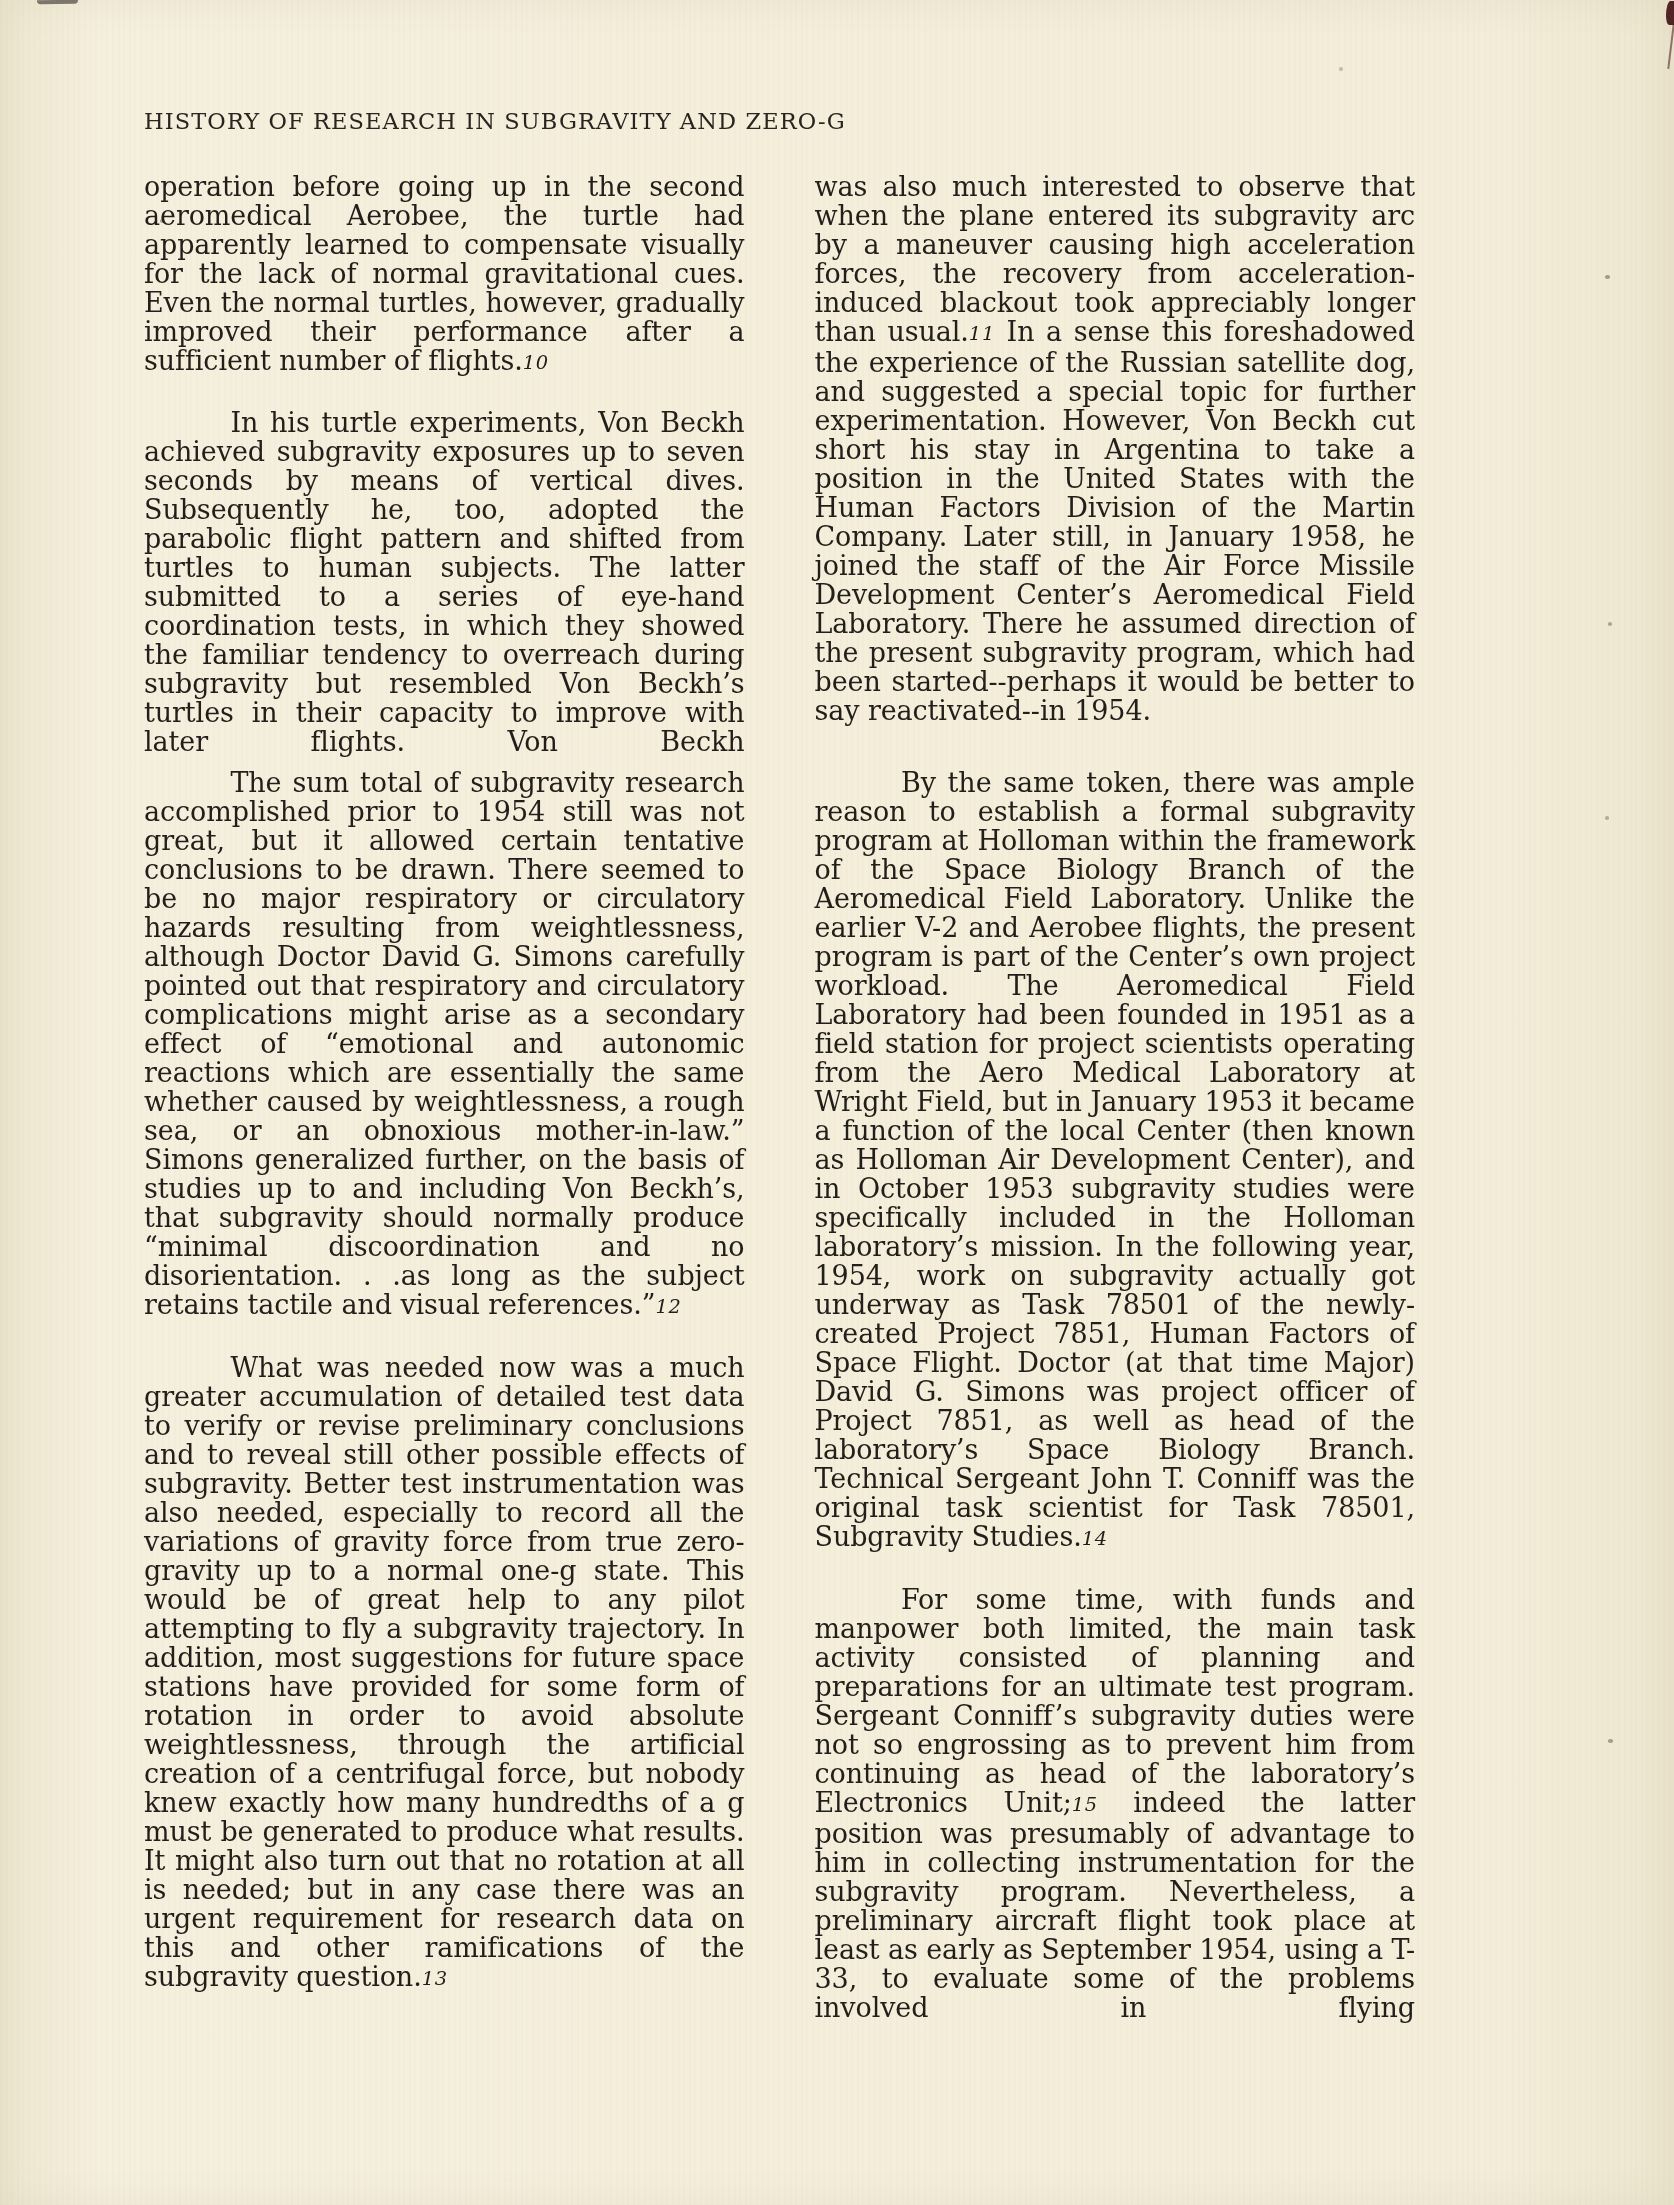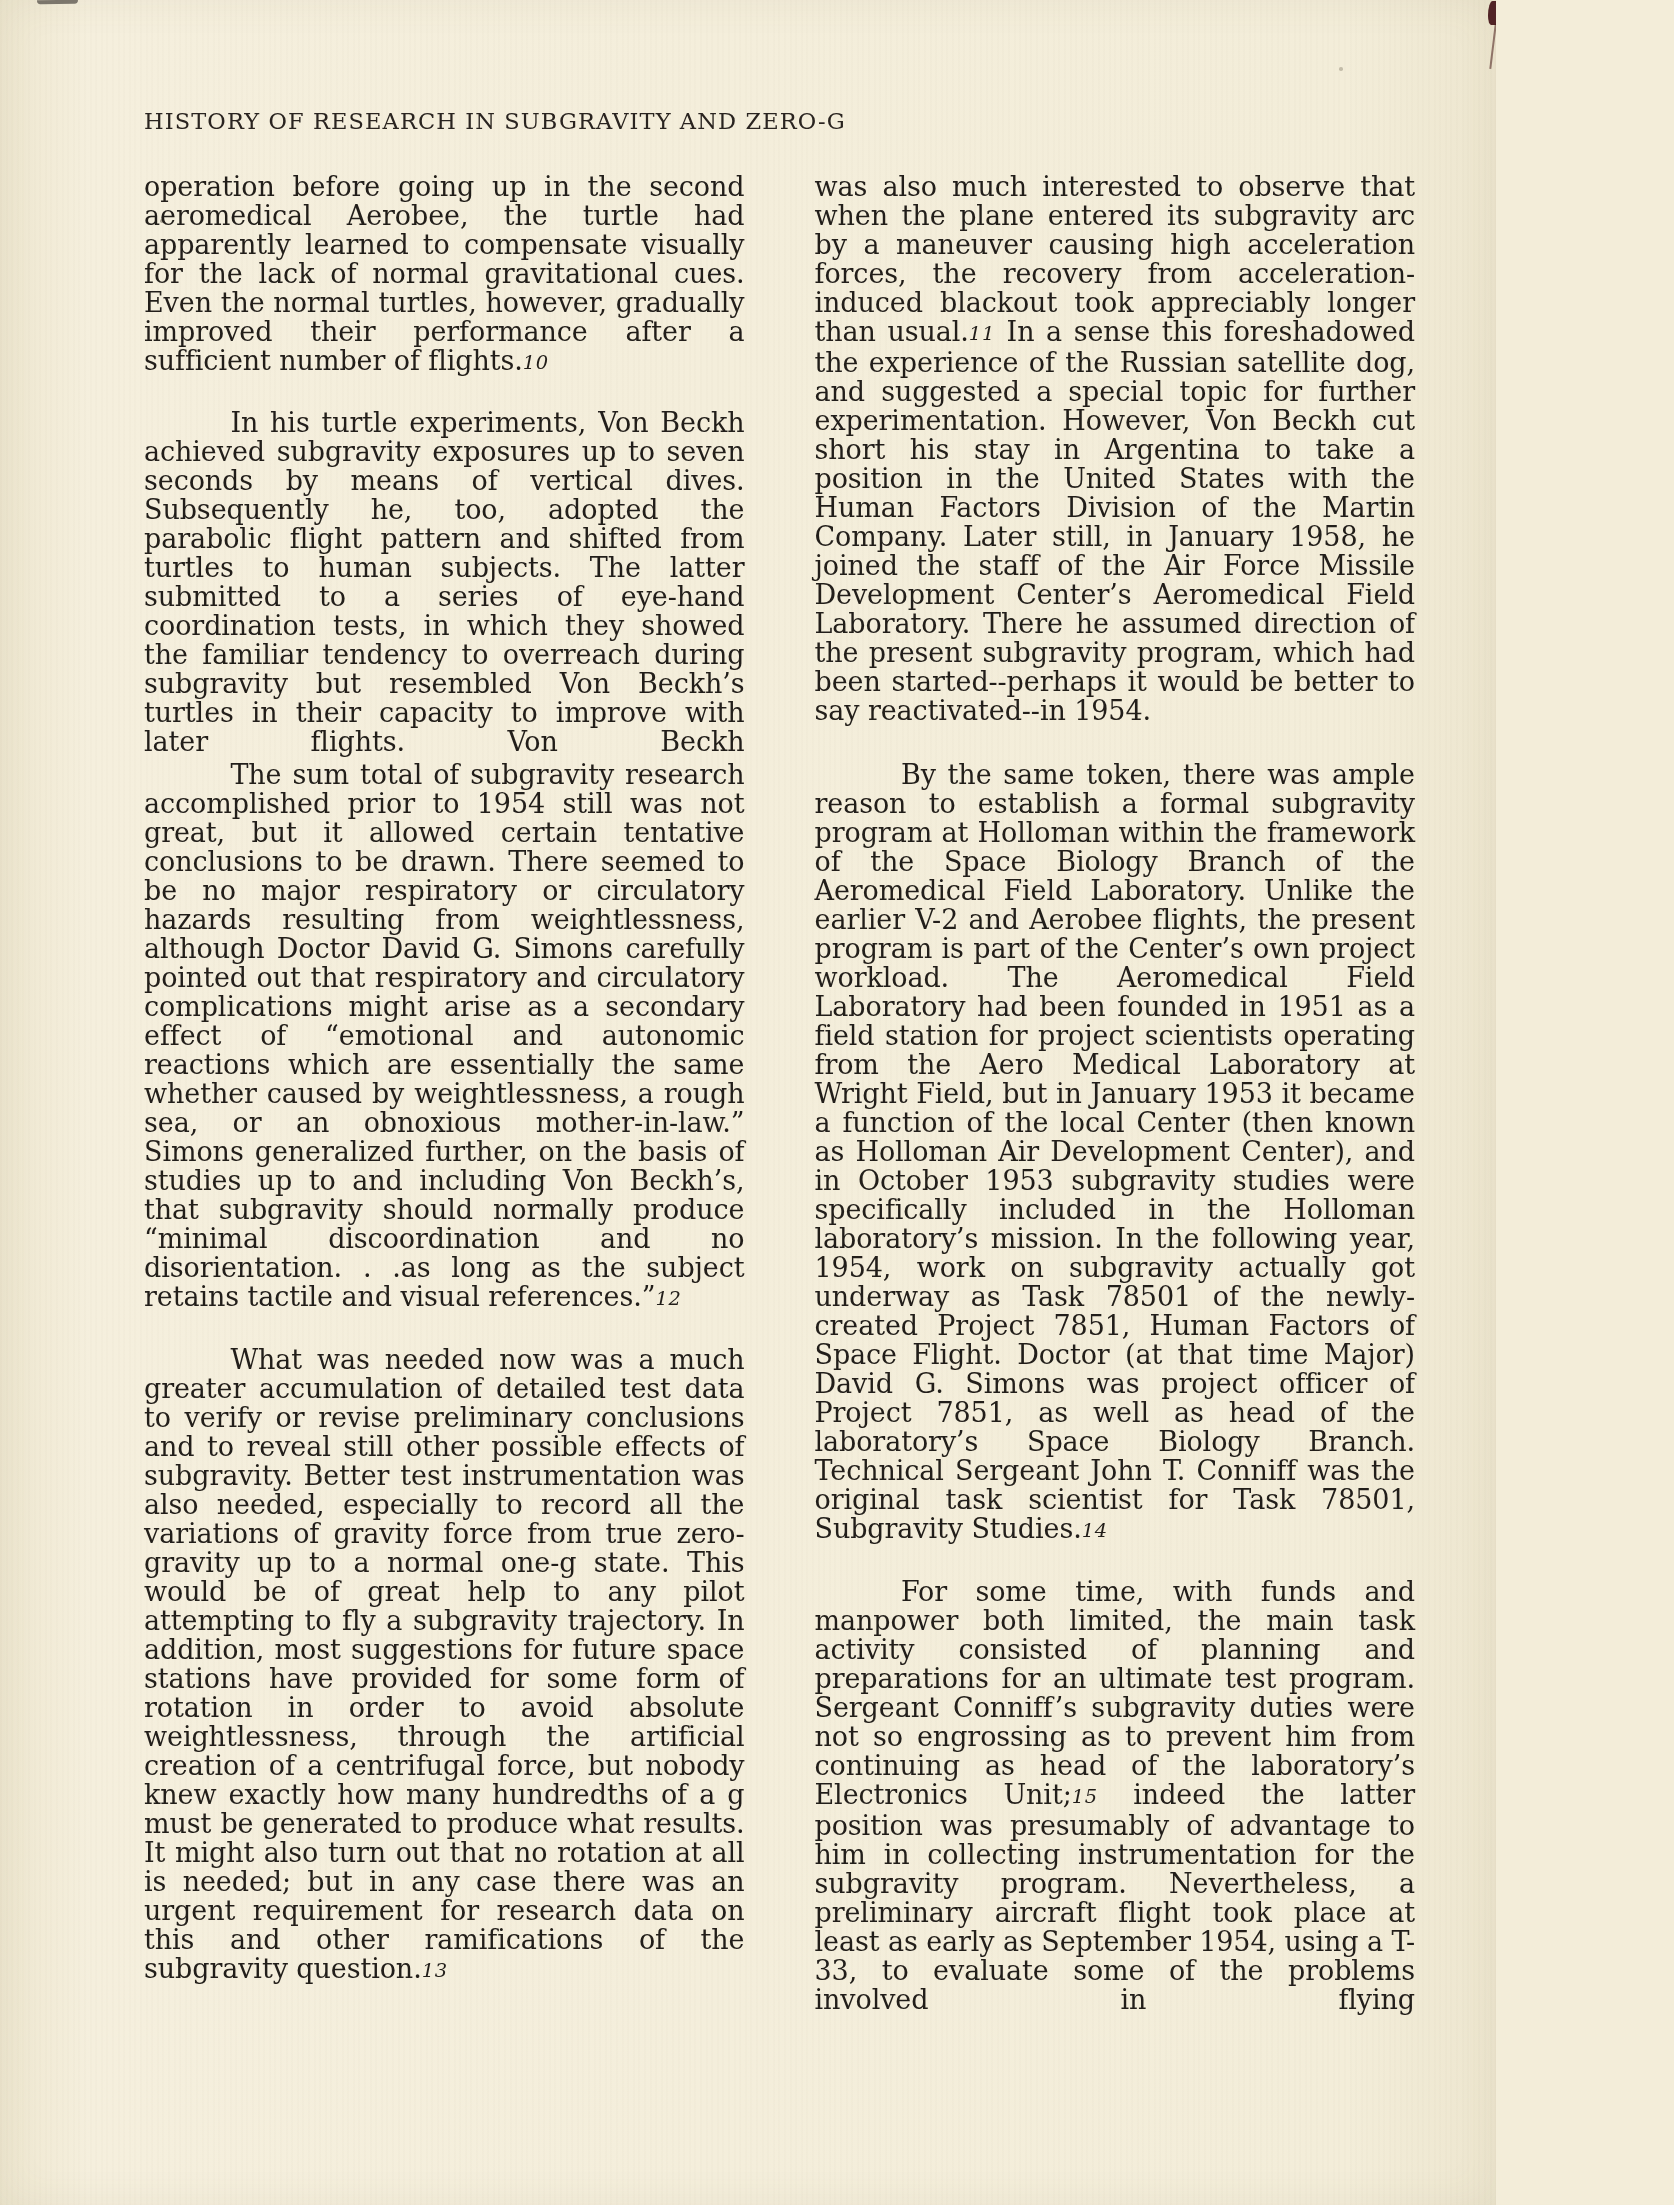--- a/index.html
+++ b/index.html
@@ -2,21 +2,21 @@
 <html style="font-size:11.2px"><head>
 <meta charset="utf-8">
 <style>
   html, body {
     margin: 0;
     padding: 0;
     background: #f3edd9;
   }
   .page {
     position: relative;
-    width: 1496px;
+    width: 1674px;
     height: 2205px;
     background: linear-gradient(90deg, #eee7d0 0%, #f5efdd 6%, #f3edd9 90%, #ede6cf 100%);
     overflow: hidden;
     font-family: "DejaVu Serif", "Liberation Serif", serif;
     color: #26221e;
     box-shadow: inset 0 0 42px rgba(120,100,60,0.08);
   }
   .page::before {
     content: "";
     position: absolute;
@@ -124,21 +124,21 @@
       <div class="col">
           <p class="para">operation before going up in the second aeromedical Aerobee, the turtle had apparently learned to compensate visually for the lack of normal gravitational cues. Even the normal turtles, however, gradually improved their performance after a sufficient number of flights.<span class="fnref">10</span></p>
           <p class="para indent cont">In his turtle experiments, Von Beckh achieved subgravity exposures up to seven seconds by means of vertical dives. Subsequently he, too, adopted the parabolic flight pattern and shifted from turtles to human subjects. The latter submitted to a series of eye-hand coordination tests, in which they showed the familiar tendency to overreach during subgravity but resembled Von Beckh’s turtles in their capacity to improve with later flights. Von Beckh</p>
         </div>
       <div class="col">
           <p class="para">was also much interested to observe that when the plane entered its subgravity arc by a maneuver causing high acceleration forces, the recovery from acceleration-induced blackout took appreciably longer than usual.<span class="fnref">11</span> In a sense this foreshadowed the experience of the Russian satellite dog, and suggested a special topic for further experimentation. However, Von Beckh cut short his stay in Argentina to take a position in the United States with the Human Factors Division of the Martin Company. Later still, in January 1958, he joined the staff of the Air Force Missile Development Center’s Aeromedical Field Laboratory. There he assumed direction of the present subgravity program, which had been started--perhaps it would be better to say reactivated--in 1954.</p>
         </div>
     </div>
 
 
-    <div class="cols" style="margin-top:4px;">
+    <div class="cols" style="margin-top:12px;">
       <div class="col">
           <p class="para indent">The sum total of subgravity research accomplished prior to 1954 still was not great, but it allowed certain tentative conclusions to be drawn. There seemed to be no major respiratory or circulatory hazards resulting from weightlessness, although Doctor David G. Simons carefully pointed out that respiratory and circulatory complications might arise as a secondary effect of “emotional and autonomic reactions which are essentially the same whether caused by weightlessness, a rough sea, or an obnoxious mother-in-law.” Simons generalized further, on the basis of studies up to and including Von Beckh’s, that subgravity should normally produce “minimal discoordination and no disorientation. . .as long as the subject retains tactile and visual references.”<span class="fnref">12</span></p>
           <p class="para indent">What was needed now was a much greater accumulation of detailed test data to verify or revise preliminary conclusions and to reveal still other possible effects of subgravity. Better test instrumentation was also needed, especially to record all the variations of gravity force from true zero-gravity up to a normal one-g state. This would be of great help to any pilot attempting to fly a subgravity trajectory. In addition, most suggestions for future space stations have provided for some form of rotation in order to avoid absolute weightlessness, through the artificial creation of a centrifugal force, but nobody knew exactly how many hundredths of a g must be generated to produce what results. It might also turn out that no rotation at all is needed; but in any case there was an urgent requirement for research data on this and other ramifications of the subgravity question.<span class="fnref">13</span></p>
         </div>
       <div class="col">
           <p class="para indent">By the same token, there was ample reason to establish a formal subgravity program at Holloman within the framework of the Space Biology Branch of the Aeromedical Field Laboratory. Unlike the earlier V-2 and Aerobee flights, the present program is part of the Center’s own project workload. The Aeromedical Field Laboratory had been founded in 1951 as a field station for project scientists operating from the Aero Medical Laboratory at Wright Field, but in January 1953 it became a function of the local Center (then known as Holloman Air Development Center), and in October 1953 subgravity studies were specifically included in the Holloman laboratory’s mission. In the following year, 1954, work on subgravity actually got underway as Task 78501 of the newly-created Project 7851, Human Factors of Space Flight. Doctor (at that time Major) David G. Simons was project officer of Project 7851, as well as head of the laboratory’s Space Biology Branch. Technical Sergeant John T. Conniff was the original task scientist for Task 78501, Subgravity Studies.<span class="fnref">14</span></p>
           <p class="para indent cont">For some time, with funds and manpower both limited, the main task activity consisted of planning and preparations for an ultimate test program. Sergeant Conniff’s subgravity duties were not so engrossing as to prevent him from continuing as head of the laboratory’s Electronics Unit;<span class="fnref">15</span> indeed the latter position was presumably of advantage to him in collecting instrumentation for the subgravity program. Nevertheless, a preliminary aircraft flight took place at least as early as September 1954, using a T-33, to evaluate some of the problems involved in flying</p>
         </div>
     </div>
 

